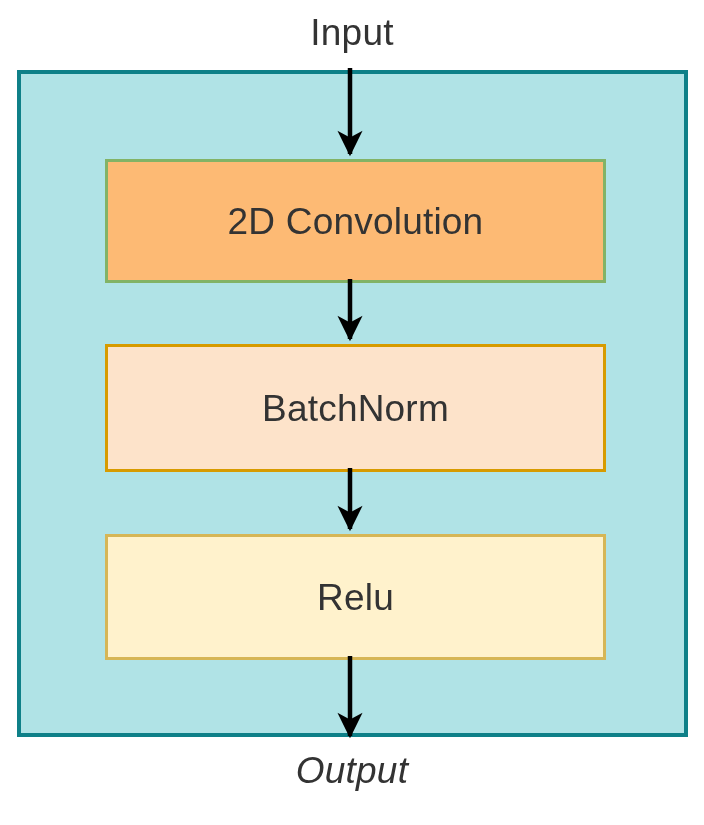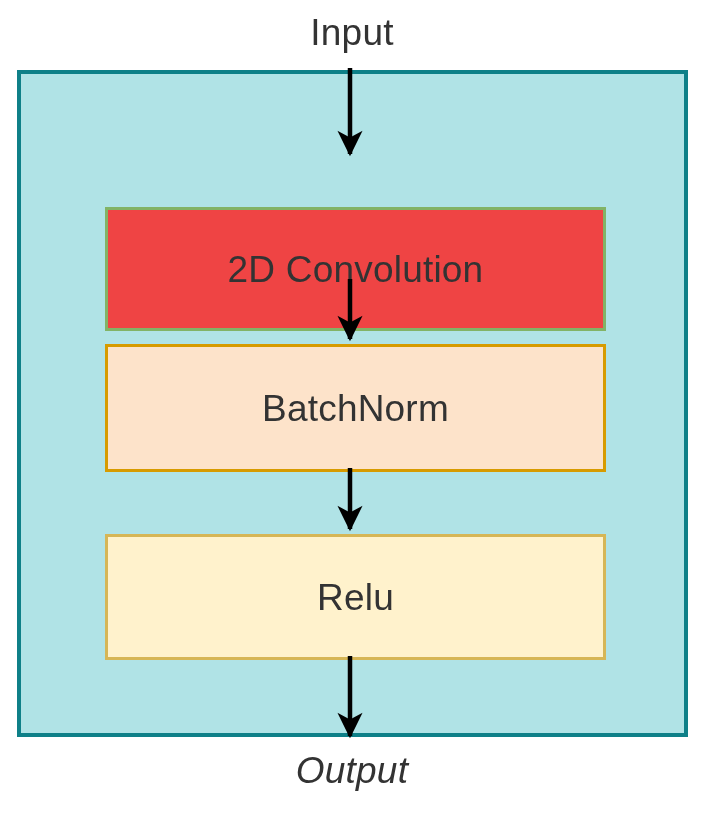--- a/index.html
+++ b/index.html
@@ -104,21 +104,21 @@
 </style>
 </head>
 <body style="background: rgb(255, 255, 255);">
 
 <div id="diagram-root" style="background: rgb(255, 255, 255);">
 
   <div class="ext-label" id="input-label" style="color: rgb(51, 51, 51);">Input</div>
 
   <div id="outer-container" style="background: rgb(176, 227, 230); border-color: rgb(14, 128, 136);">
 
-    <div class="proc-box" id="box-conv" style="left: 84px; top: 85px; background: #ef4444; border-color: rgb(130, 179, 102); margin-top: 48px;">
+    <div class="proc-box" id="box-conv" style="left: 84px; top: 85px; background: #fdba74; border-color: rgb(130, 179, 102);">
       <span class="proc-label" style="color: rgb(51, 51, 51);">2D Convolution</span>
     </div>
 
     <div class="proc-box" id="box-relu" style="left: 84px; top: 460px; background: rgb(255, 242, 204); border-color: rgb(214, 182, 86);">
       <span class="proc-label" style="color: rgb(51, 51, 51);">Relu</span>
     </div>
 
     <div class="proc-box" id="box-batchnorm" style="left: 84px; top: 270px; background: rgb(253, 227, 202); border-color: rgb(215, 155, 0);">
       <span class="proc-label" style="color: rgb(51, 51, 51);">BatchNorm</span>
     </div>

